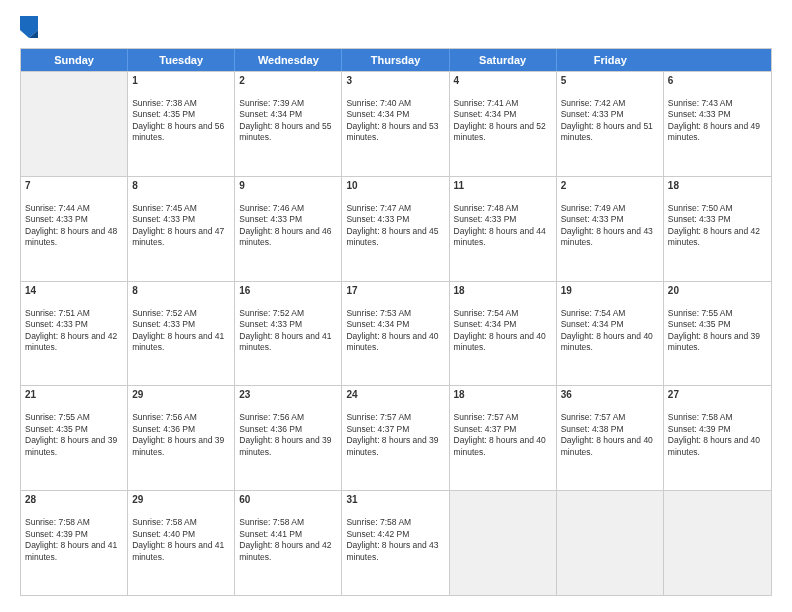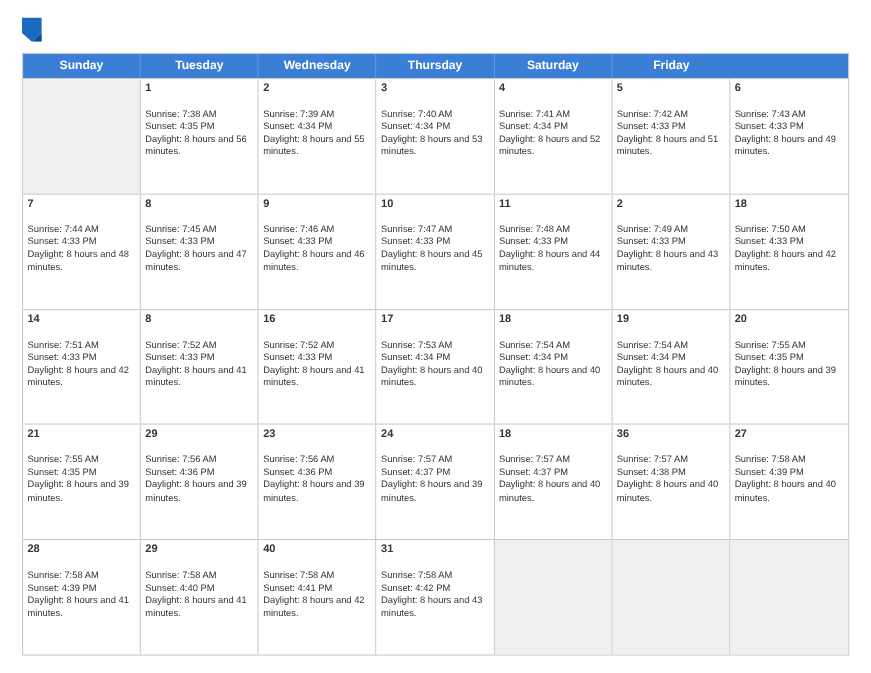--- a/index.html
+++ b/index.html
@@ -258,21 +258,21 @@
         <div class="cal-week">
           <div class="cal-cell">
             <span class="day-num">28</span>
             <div class="cell-text">Sunrise: 7:58 AM<br>Sunset: 4:39 PM<br>Daylight: 8 hours and 41 minutes.</div>
           </div>
           <div class="cal-cell">
             <span class="day-num">29</span>
             <div class="cell-text">Sunrise: 7:58 AM<br>Sunset: 4:40 PM<br>Daylight: 8 hours and 41 minutes.</div>
           </div>
           <div class="cal-cell">
-            <span class="day-num">40</span>
+            <span class="day-num">60</span>
             <div class="cell-text">Sunrise: 7:58 AM<br>Sunset: 4:41 PM<br>Daylight: 8 hours and 42 minutes.</div>
           </div>
           <div class="cal-cell">
             <span class="day-num">31</span>
             <div class="cell-text">Sunrise: 7:58 AM<br>Sunset: 4:42 PM<br>Daylight: 8 hours and 43 minutes.</div>
           </div>
           <div class="cal-cell empty shaded"></div>
           <div class="cal-cell empty shaded"></div>
           <div class="cal-cell empty shaded"></div>
         </div>

